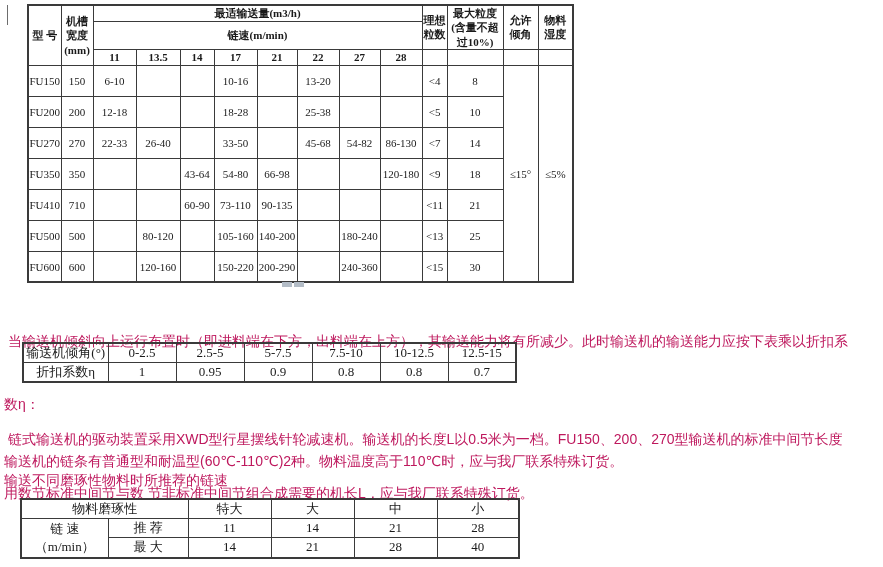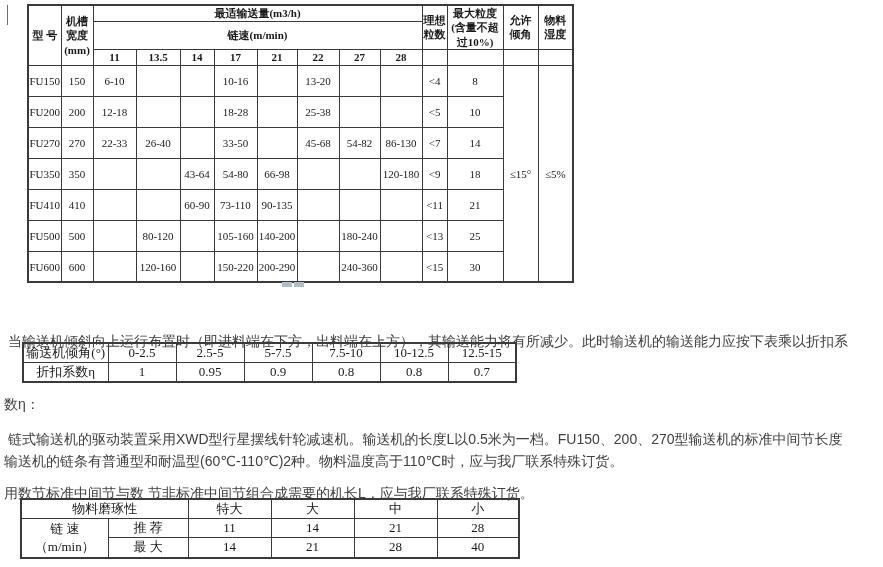--- a/index.html
+++ b/index.html
@@ -25,21 +25,21 @@
 
   .speed-table { position:absolute; left:20px; top:498px; width:498px; font-size:13px; }
   .speed-table td { white-space:pre-line; line-height:1.4; }
   .speed-table tr.sr1 { height:16px; }
   .speed-table tr.sr2 { height:19px; }
   .speed-table tr.sr3 { height:19px; }
 
   .para {
     position:absolute; left:4px; width:876px;
     font-family:"Liberation Sans","DejaVu Sans",sans-serif;
-    font-size:14px; color:#404040; white-space:pre-wrap;
+    font-size:14px; color:#be185d; white-space:pre-wrap;
   }
   .para div { white-space:pre-wrap; }
   .p1 { top:289px; line-height:21px; }
   .p2 { top:394px; line-height:18px; }
   .p3 { top:452px; line-height:18px; }
   .p4 { top:471px; line-height:18px; }
 
   .caret { position:absolute; left:7px; top:5px; width:1px; height:20px; background:#6d6d6d; }
   .handle { position:absolute; width:10px; height:5px; background:#b3bcc6; }
   .handle.h1 { left:282px; top:282px; }
@@ -157,21 +157,21 @@
         <td>54-80</td>
         <td>66-98</td>
         <td></td>
         <td></td>
         <td>120-180</td>
         <td>&lt;9</td>
         <td>18</td>
       </tr>
       <tr class="dr">
         <td>FU410</td>
-        <td>410</td>
+        <td>710</td>
         <td></td>
         <td></td>
         <td>60-90</td>
         <td>73-110</td>
         <td>90-135</td>
         <td></td>
         <td></td>
         <td></td>
         <td>&lt;11</td>
         <td>21</td>
@@ -247,20 +247,21 @@
     </tbody>
   </table>
 
   <div class="para p2">
     <div> 链式输送机的驱动装置采用XWD型行星摆线针轮减速机。输送机的长度L以0.5米为一档。FU150、200、270型输送机的标准中间节长度</div>
     <div>用数节标准中间节与数 节非标准中间节组合成需要的机长L，应与我厂联系特殊订货。</div>
   </div>
 
   <div class="para p3">输送机的链条有普通型和耐温型(60℃-110℃)2种。物料温度高于110℃时，应与我厂联系特殊订货。</div>
 
+  <div class="para p4">输送不同磨琢性物料时所推荐的链速</div>
 
   <table class="speed-table outer">
     <colgroup>
       <col style="width:87px">
         <col style="width:80px">
         <col style="width:83px">
       <col style="width:83px">
         <col style="width:83px">
         <col style="width:82px">
     </colgroup>

